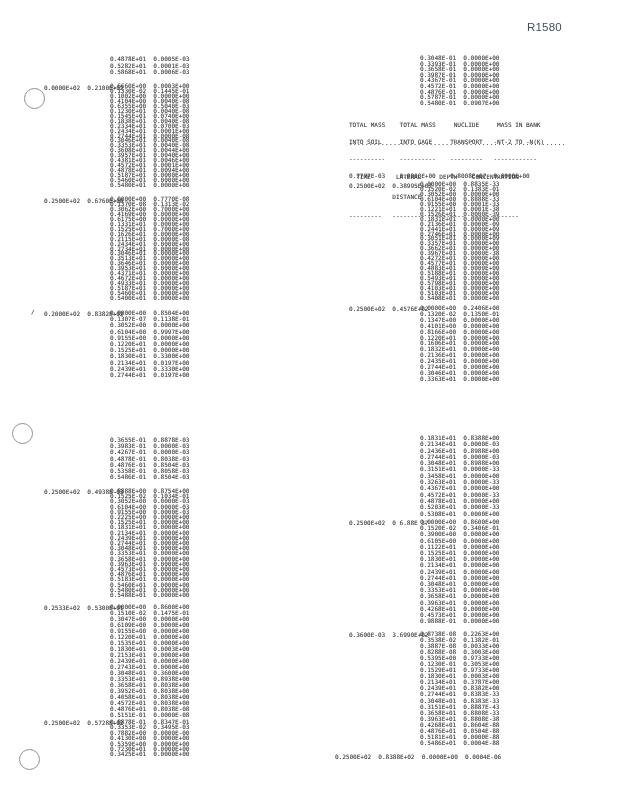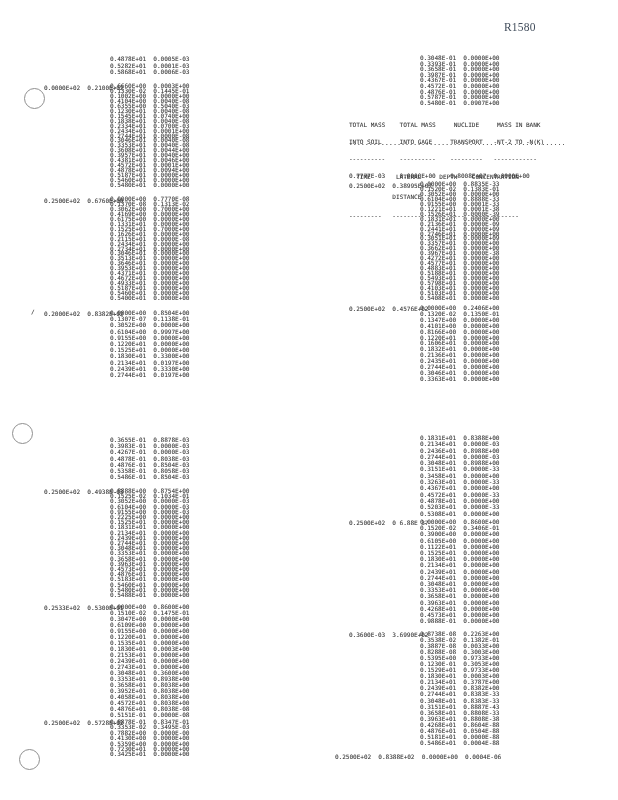--- a/index.html
+++ b/index.html
@@ -1,18 +1,18 @@
 <!DOCTYPE html>
 <html><head>
 <meta charset="utf-8">
 <style>
   html,body{margin:0;padding:0;background:#ffffff;}
   .page{position:relative;width:618px;height:800px;background:#ffffff;overflow:hidden;
         font-family:"DejaVu Sans Mono",monospace;}
-  .rlabel{position:absolute;left:504px;top:21px;font-family:Liberation Serif, serif;
+  .rlabel{position:absolute;left:527px;top:21px;font-family:Liberation Sans, sans-serif;
           font-size:11.5px;color:#424d5c;letter-spacing:0.2px;}
   .blk{position:absolute;font-size:6px;line-height:5px;color:#2e2e2e;white-space:pre;
        text-shadow:0.2px 0 0 rgba(40,40,40,.35);opacity:.93;}
   .blk div{white-space:pre;}
   .mlabel{position:absolute;font-size:6px;color:#2e2e2e;white-space:pre;
           text-shadow:0.2px 0 0 rgba(40,40,40,.35);opacity:.93;}
   .punch{position:absolute;width:19px;height:19px;border:1.2px solid #8f8f8f;
          border-radius:50%;background:transparent;}
   .sep{letter-spacing:0.4px;}
 </style>

